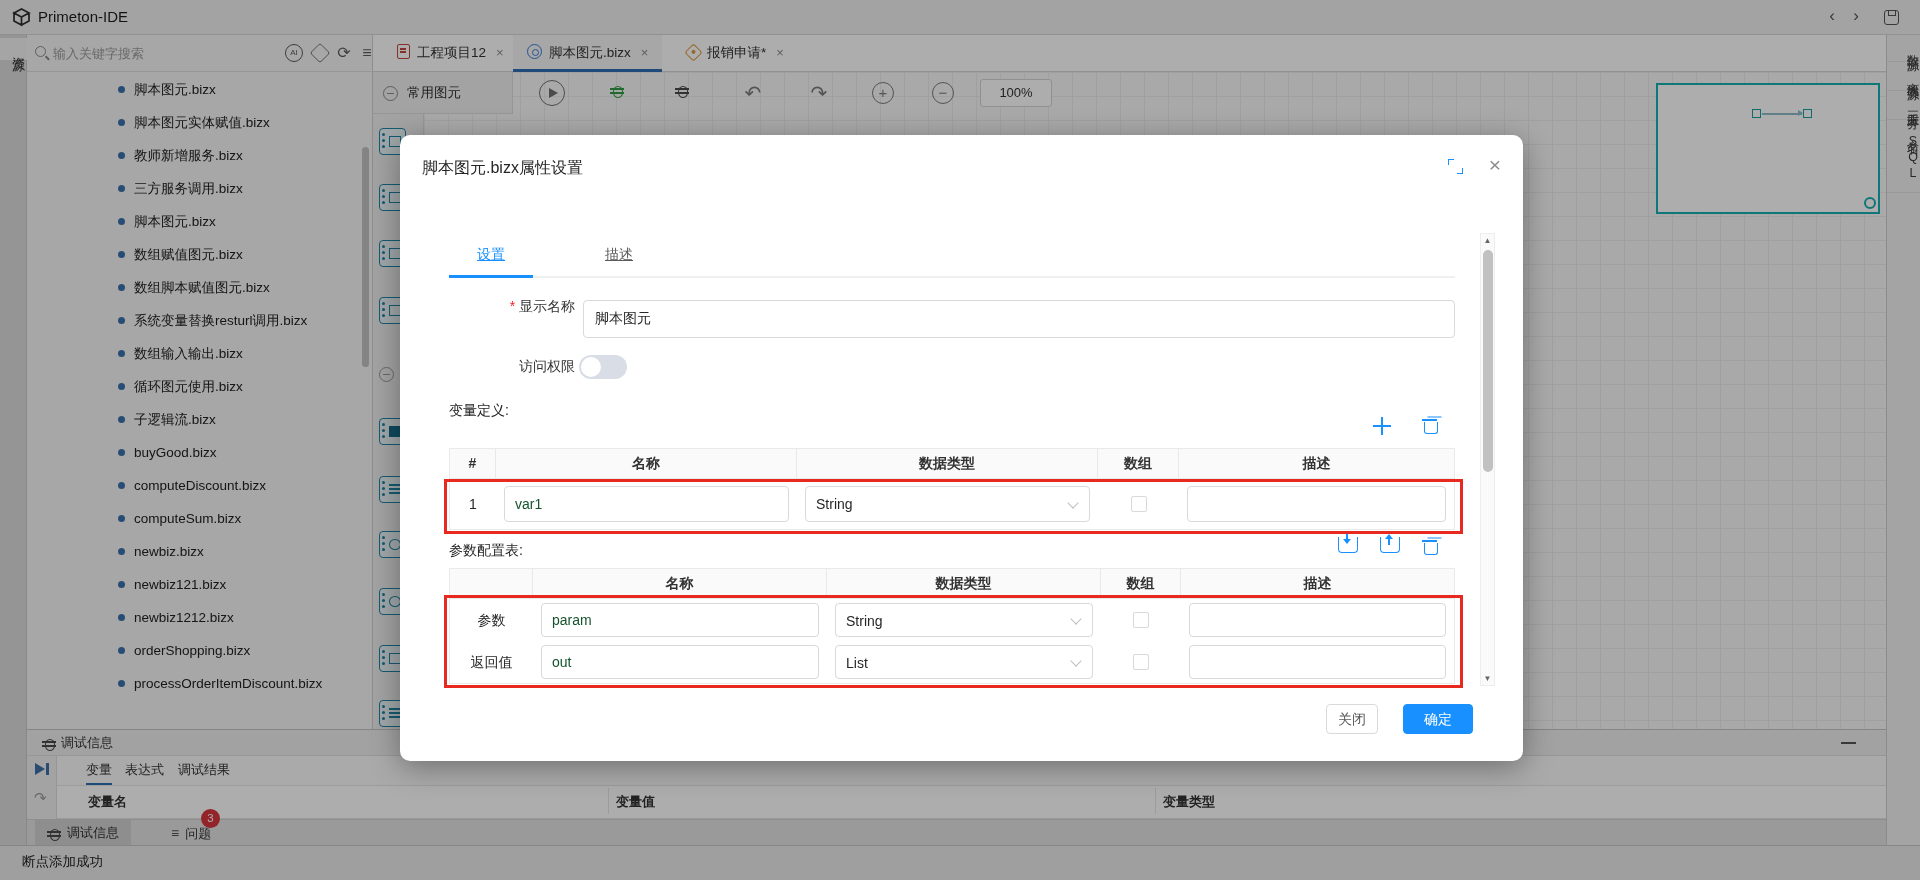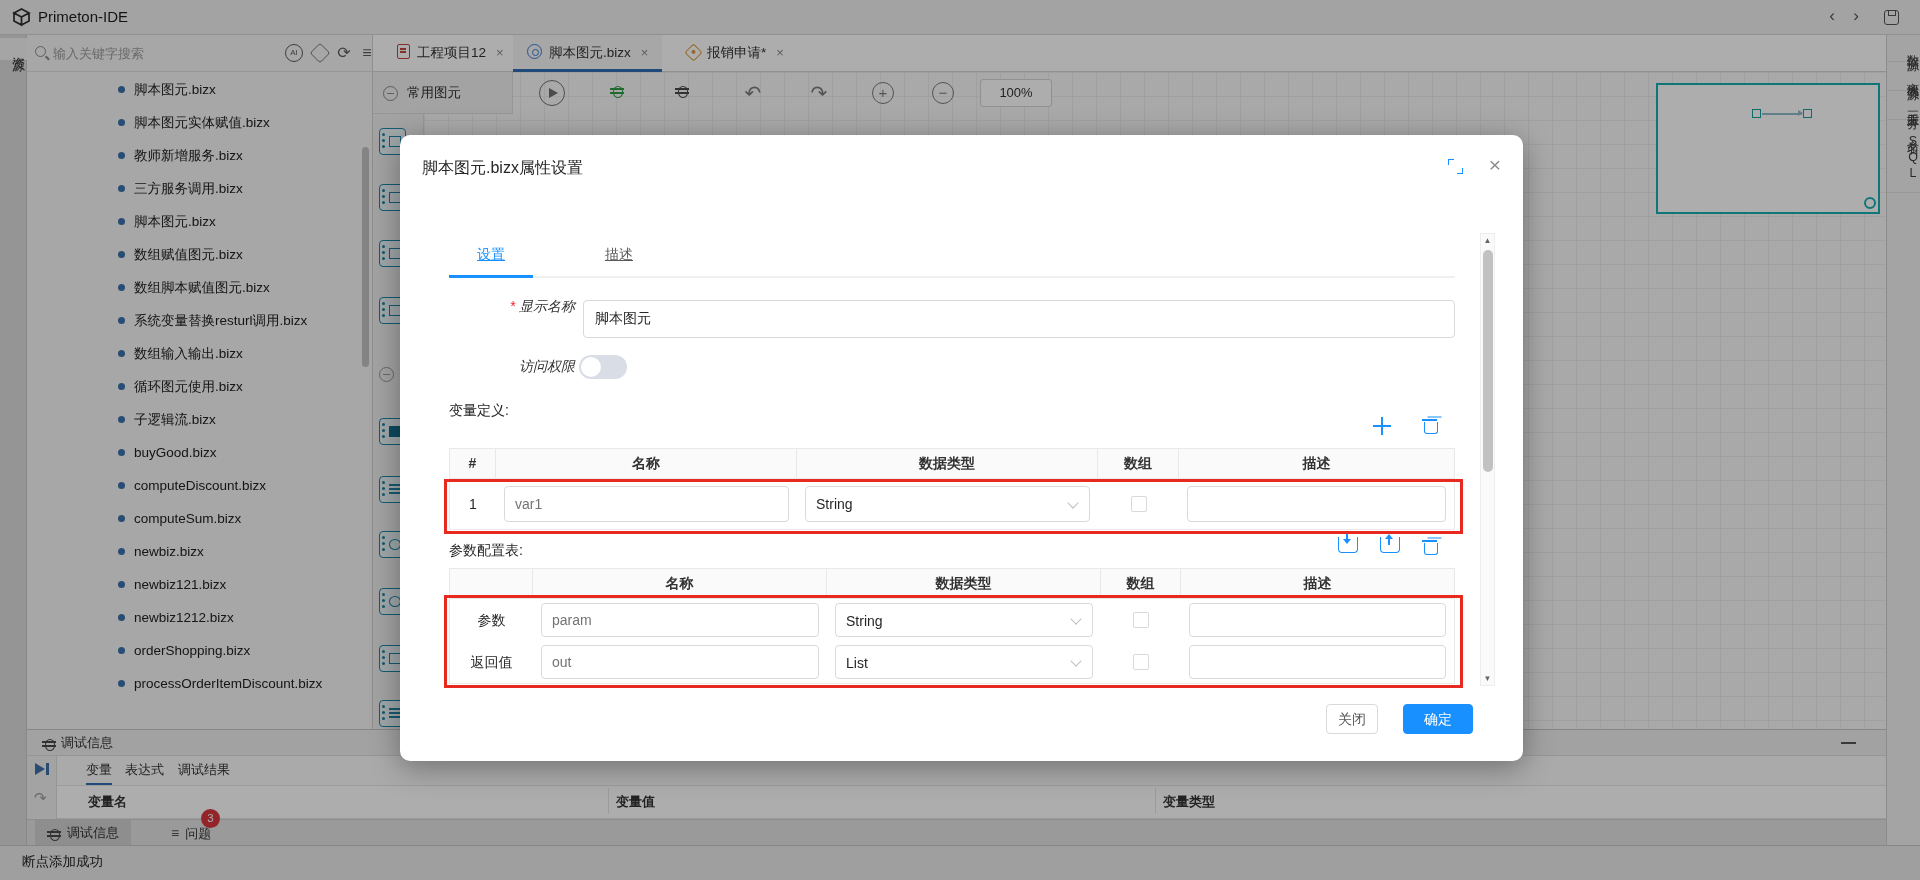--- a/index.html
+++ b/index.html
@@ -126,42 +126,42 @@
   .m-expand { position:absolute; right:60px; top:24px; width:15px; height:15px; cursor:pointer; }
   .m-expand::before,.m-expand::after { content:""; position:absolute; width:5px; height:5px; border:1.8px solid #1890ff; }
   .m-expand::before { left:0; top:0; border-right:none; border-bottom:none; }
   .m-expand::after { right:0; bottom:0; border-left:none; border-top:none; }
   .m-close { position:absolute; right:22px; top:18px; font-size:21px; color:#8c8c8c; cursor:pointer; }
   .m-close::before { content:"×"; }
   .m-tabbar { position:absolute; left:49px; top:99px; width:1006px; height:44px; border-bottom:2px solid #f0f0f0; }
   .m-tab { position:absolute; top:0; width:84px; height:44px; line-height:40px; text-align:center; color:#595959; cursor:pointer;text-decoration:underline; }
   .m-tab.active { color:#1890ff; }
   .m-underline { position:absolute; left:0; bottom:-2px; width:84px; height:3px; background:#1890ff; }
-  .f-label { position:absolute; left:60px; width:115px; text-align:right; color:#333;font-style:italic; }
+  .f-label { position:absolute; left:60px; width:115px; text-align:right; color:#333; }
   .req::before { content:"* "; color:#f5222d; }
   .f-input { position:absolute; border:1px solid #d9d9d9; border-radius:4px; background:#fff; font-size:14px; color:#262626; padding:0 11px; font-family:inherit; }
   .toggle { position:absolute; width:48px; height:24px; border-radius:12px; background:#d8dde6; cursor:pointer; }
   .toggle::before { content:""; position:absolute; left:2px; top:2px; width:20px; height:20px; border-radius:50%; background:#fff; }
   .sec-label { position:absolute; left:49px; color:#262626; }
   .plus-ico { position:absolute; width:20px; height:20px; cursor:pointer; }
   .plus-ico::before { content:""; position:absolute; left:9px; top:1px; width:2px; height:18px; background:#1890ff; }
   .plus-ico::after { content:""; position:absolute; left:1px; top:9px; width:18px; height:2px; background:#1890ff; }
   .trash-ico { position:absolute; width:16px; height:18px; cursor:pointer; }
   .trash-ico::before { content:""; position:absolute; left:0; top:3px; width:15px; height:2px; background:#1890ff; box-shadow:5px -3px 0 -0.5px #1890ff; }
   .trash-ico::after { content:""; position:absolute; left:1.5px; top:6px; width:12px; height:11px; border:1.8px solid #1890ff; border-top:none; border-radius:0 0 3px 3px; }
   .io-ico { position:absolute; width:20px; height:20px; cursor:pointer; border:1.8px solid #1890ff; border-top:none; border-radius:0 0 4px 4px; height:16px; top:4px; }
   .io-ico .arr { position:absolute; left:7px; width:2px; height:10px; background:#1890ff; }
   .io-ico.down .arr { top:-4px; } .io-ico.down .arr::after { content:""; position:absolute; left:-3px; bottom:-1px; border-top:5px solid #1890ff; border-left:4px solid transparent; border-right:4px solid transparent; }
   .io-ico.up .arr { top:-2px; } .io-ico.up .arr::after { content:""; position:absolute; left:-3px; top:-1px; border-bottom:5px solid #1890ff; border-left:4px solid transparent; border-right:4px solid transparent; }
   .m-table { position:absolute; left:49px; width:1006px; border:1px solid #e9e9e9; }
   .t-head { display:flex; background:#fafafa; border-bottom:1px solid #e9e9e9; height:30px; line-height:29px; font-weight:bold; color:#333; text-align:center; }
   .t-head > div { border-right:1px solid #e9e9e9; } .t-head > div:last-child { border-right:none; }
   .t-row { display:flex; background:#fff; position:relative; }
   .t-cell { position:relative; }
-  .cell-input { border:1px solid #d9d9d9; border-radius:4px; width:100%; height:100%; font-size:14px; color:#737373; padding:0 10px; font-family:inherit; background:#fff; }
+  .cell-input { border:1px solid #d9d9d9; border-radius:4px; width:100%; height:100%; font-size:14px; color:#14532d; padding:0 10px; font-family:inherit; background:#fff; }
   .sel { border:1px solid #d9d9d9; border-radius:4px; background:#fff; color:#262626; line-height:34px; padding:0 10px; position:relative; cursor:pointer; }
   .sel .chev { position:absolute; right:12px; top:12px; width:8px; height:8px; border-right:1.6px solid #bfbfbf; border-bottom:1.6px solid #bfbfbf; transform:rotate(45deg); }
   .cb { display:inline-block; width:16px; height:16px; border:1px solid #d9d9d9; border-radius:2px; background:#fff; cursor:pointer; }
   .hl-box { position:absolute; border:3.5px solid #e8291f; z-index:6; pointer-events:none; }
   .m-btn { position:absolute; height:30px; border-radius:4px; text-align:center; line-height:28px; font-size:14px; cursor:pointer; }
   .btn-close { border:1px solid #d9d9d9; background:#fff; color:#595959; width:52px;text-align:center; }
   .btn-ok { background:#1890ff; color:#fff; width:70px; border:1px solid #1890ff; }
   .m-scroll { position:absolute; left:1080px; top:98px; width:15px; height:453px; background:#fafafa; border:1px solid #ededed; }
   .m-scroll .arrow { position:absolute; left:0; width:13px; text-align:center; font-size:8px; color:#666; cursor:pointer; }
   .m-scroll .a-up { top:2px; } .m-scroll .a-up::before { content:"▲"; }

